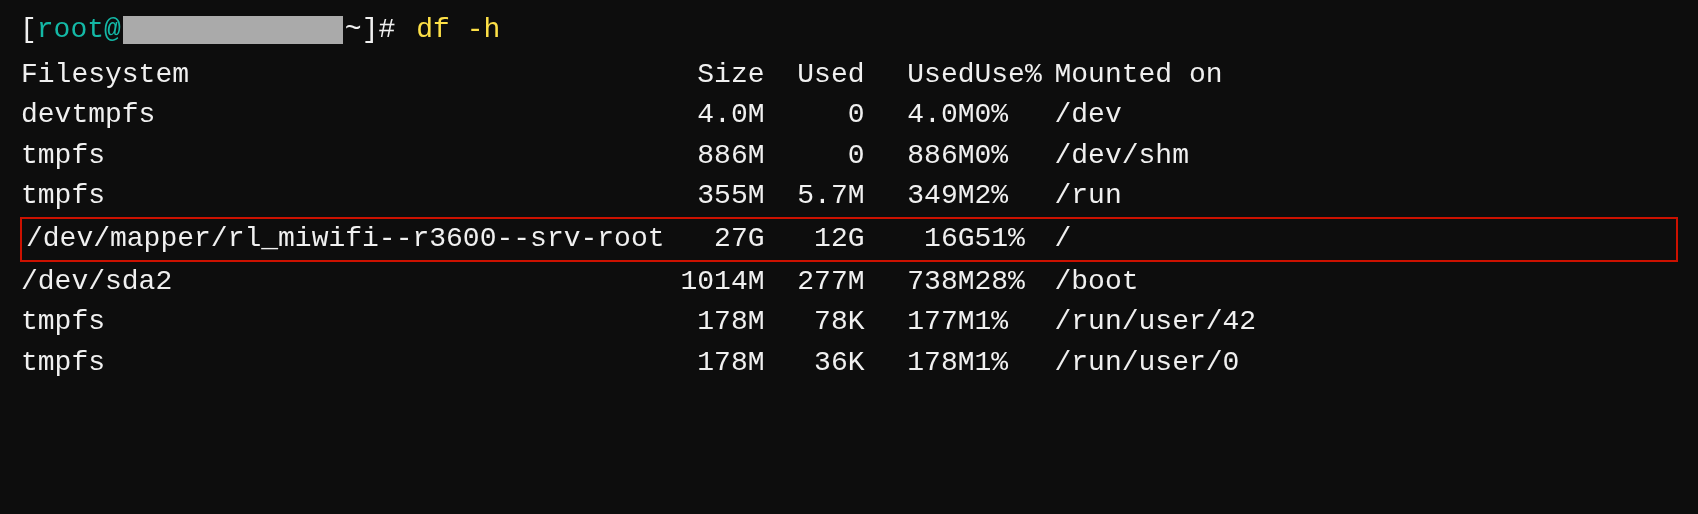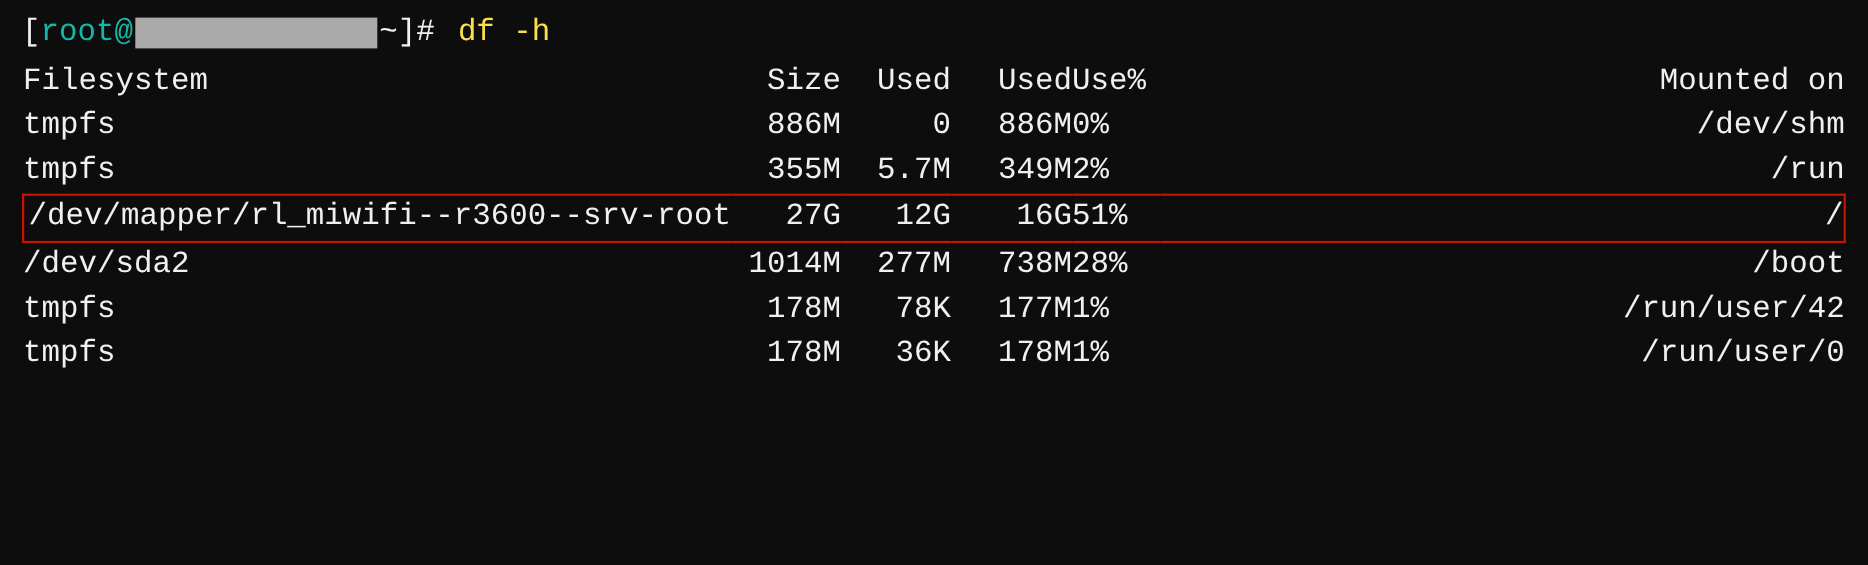--- a/index.html
+++ b/index.html
@@ -93,21 +93,21 @@
       padding-right: 30px;
     }
 
     .col-usepct {
       width: 80px;
       text-align: left;
       padding-right: 30px;
     }
 
     .col-mount {
-      text-align: right;
+      text-align: left;
       padding-left: 10px;
       margin-left: 24px;
     }
   </style>
 </head>
 <body>
 
 <div class="terminal">
 
   <div class="prompt-line">
@@ -123,20 +123,28 @@
       <tr>
         <td class="col-fs">Filesystem</td>
         <td class="col-size">Size</td>
         <td class="col-used">Used</td>
         <td class="col-avail">Used</td>
         <td class="col-usepct">Use%</td>
         <td class="col-mount">Mounted on</td>
       </tr>
     </thead>
     <tbody id="df-tbody">
+    <tr>
+          <td class="col-fs">devtmpfs</td>
+          <td class="col-size">4.0M</td>
+          <td class="col-used">0</td>
+          <td class="col-avail">4.0M</td>
+          <td class="col-usepct">0%</td>
+          <td class="col-mount">/dev</td>
+        </tr>
         <tr>
           <td class="col-fs">tmpfs</td>
           <td class="col-size">886M</td>
           <td class="col-used">0</td>
           <td class="col-avail">886M</td>
           <td class="col-usepct">0%</td>
           <td class="col-mount">/dev/shm</td>
         </tr>
         <tr>
           <td class="col-fs">tmpfs</td>

